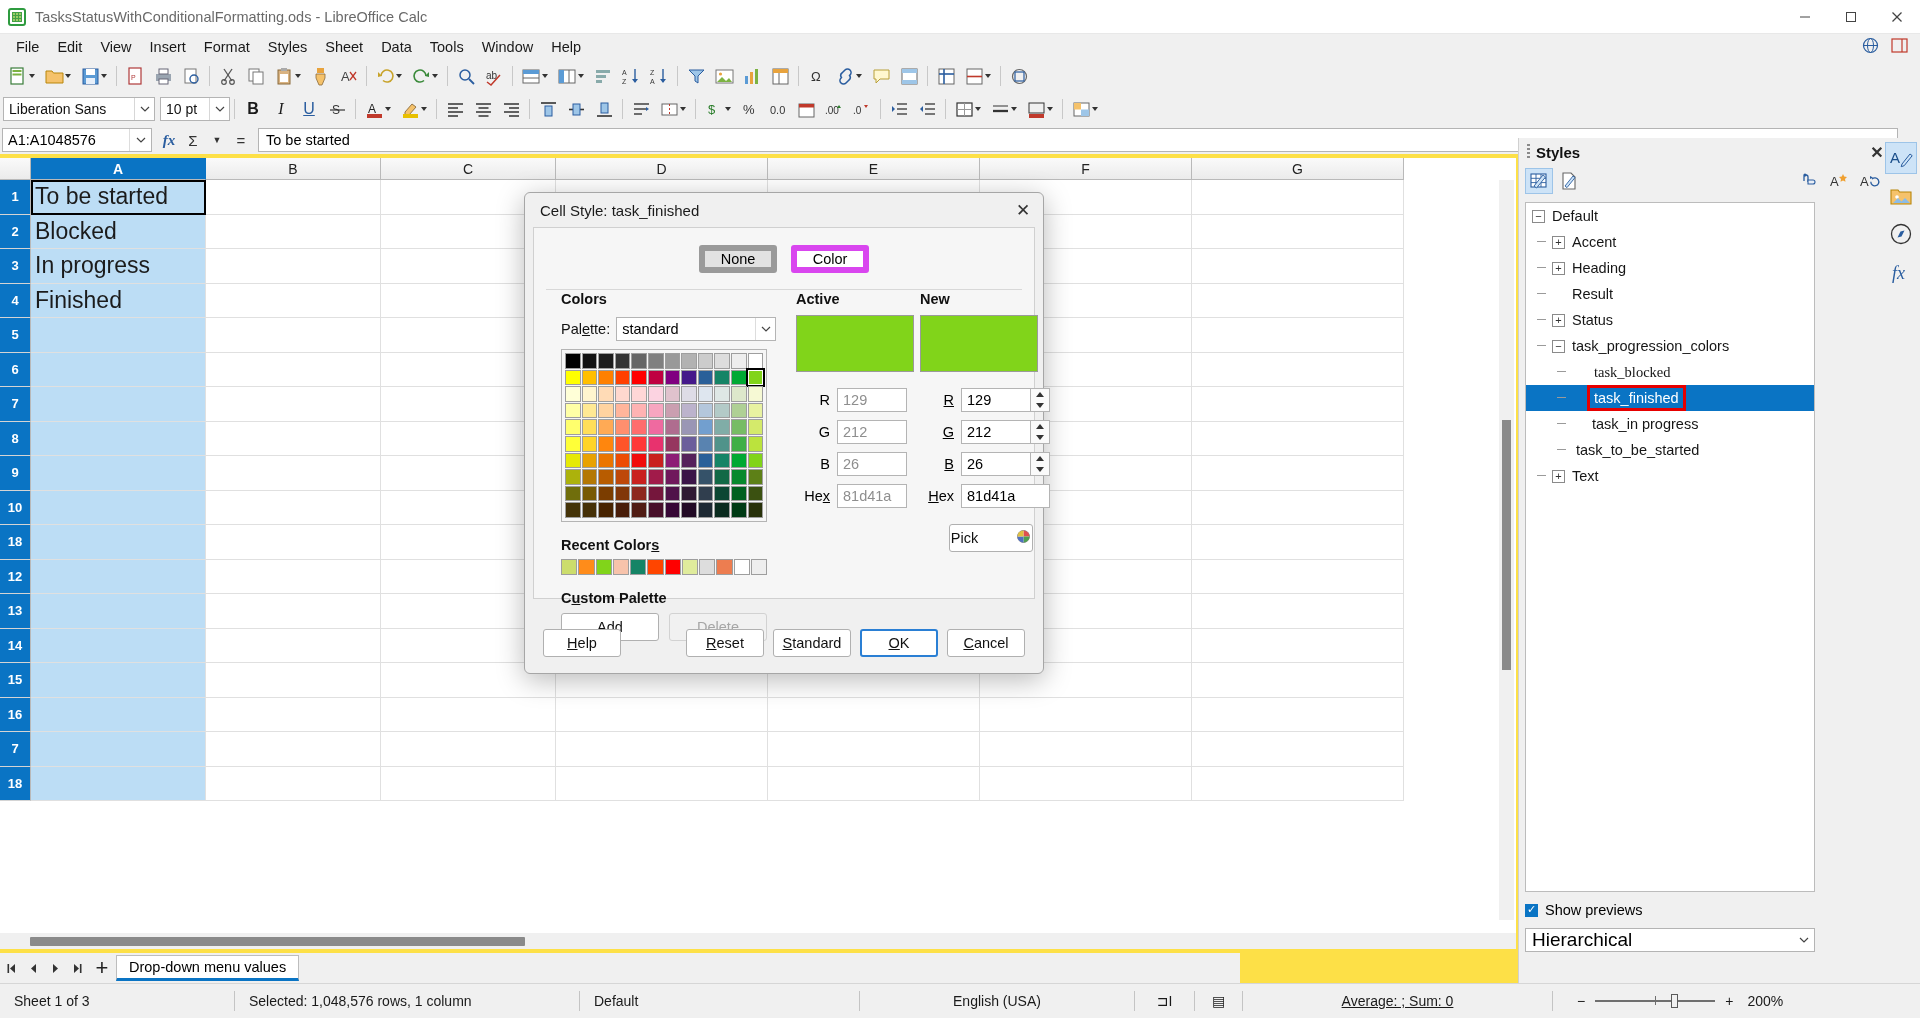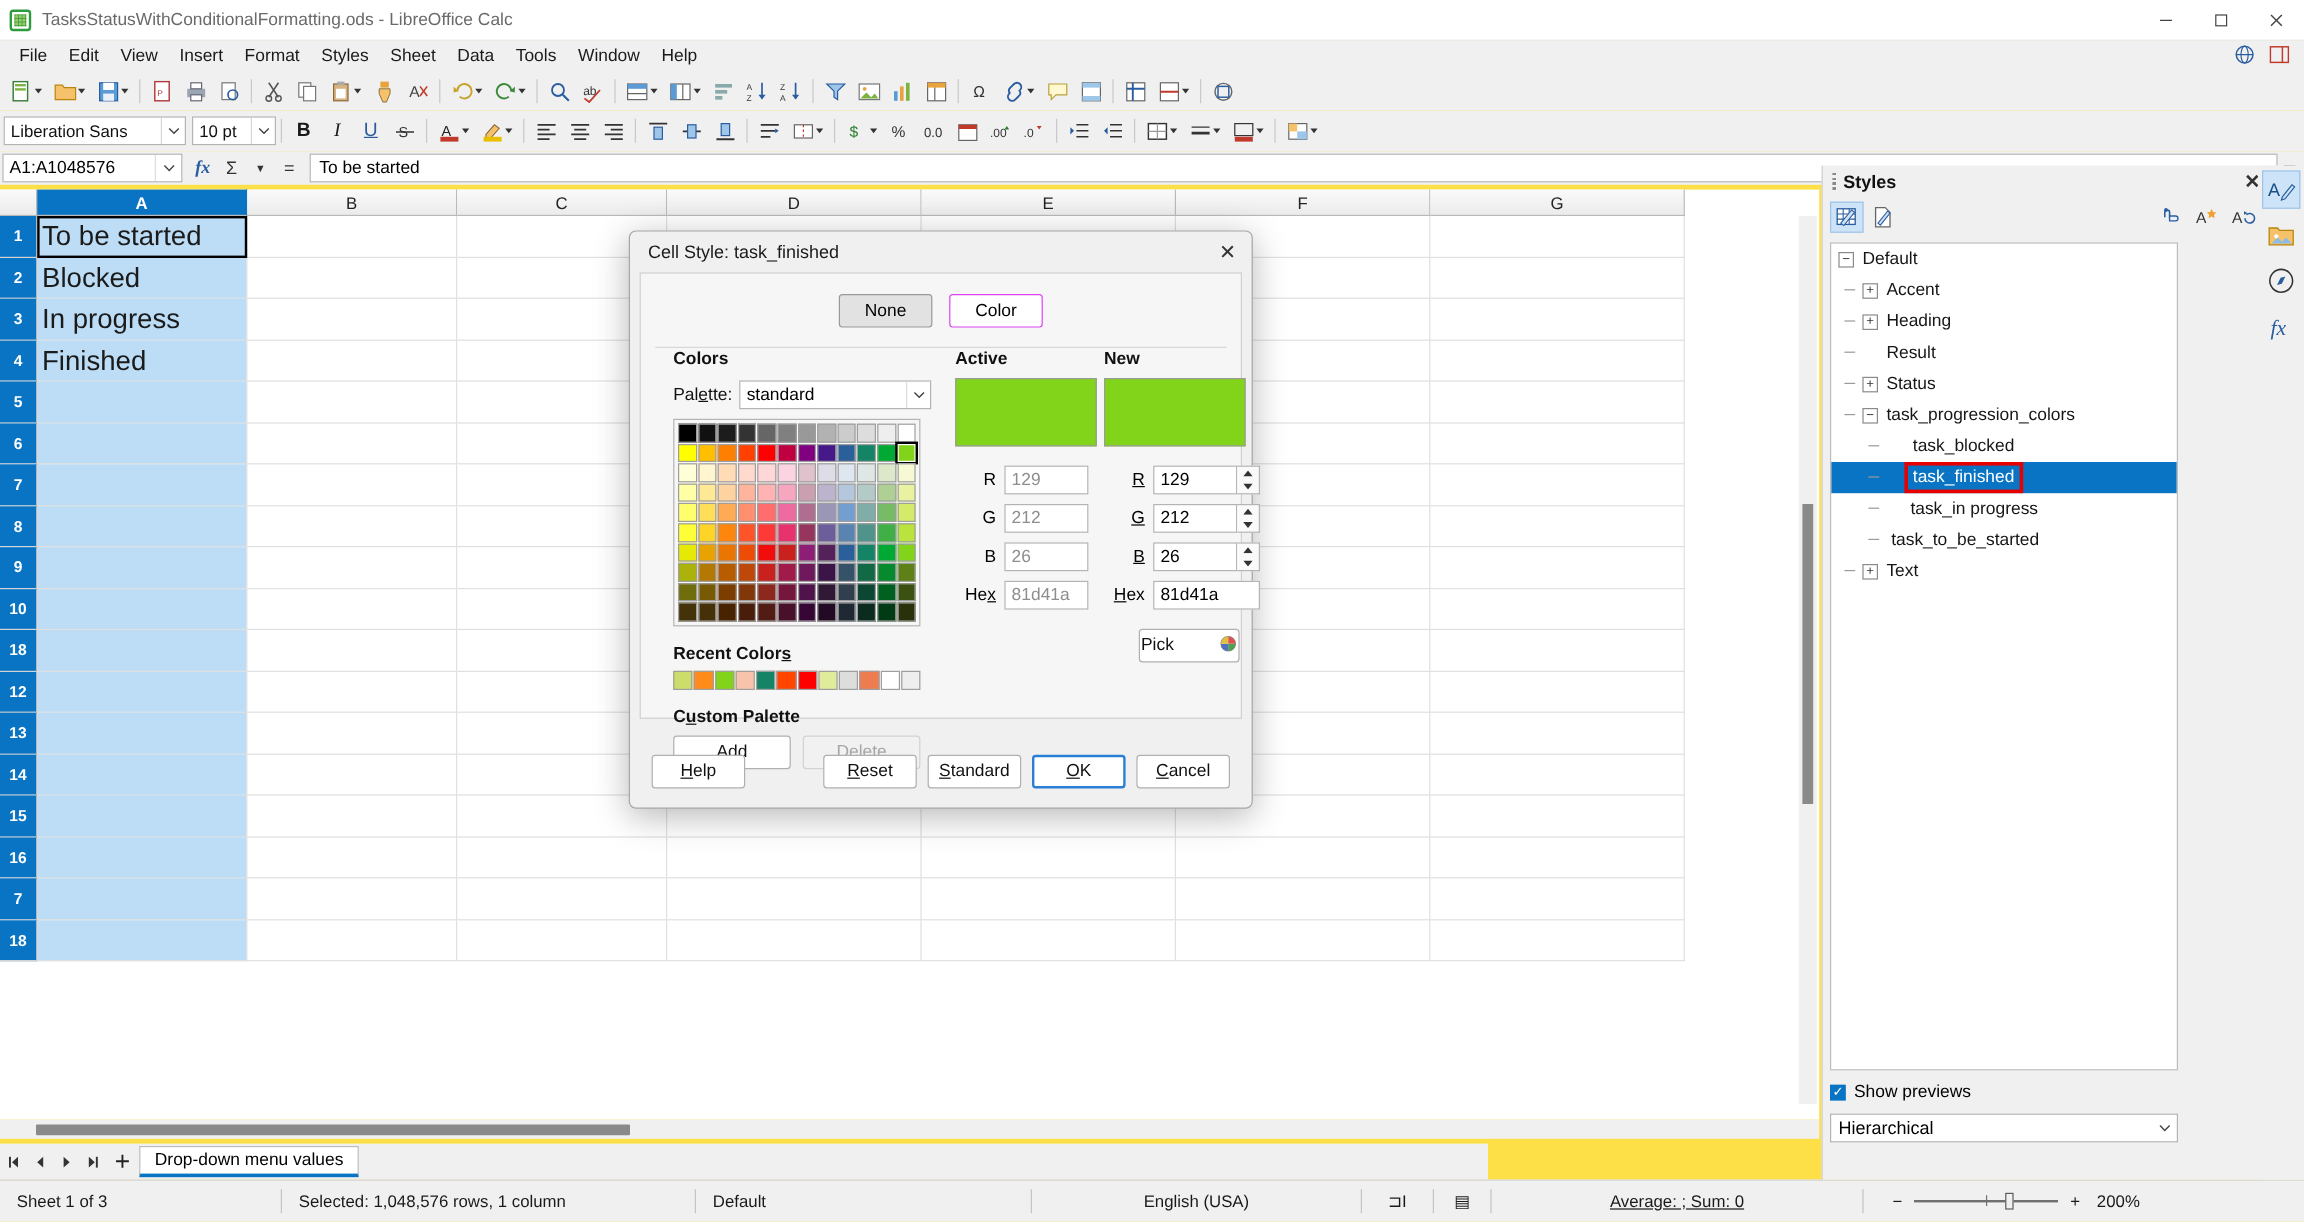--- a/index.html
+++ b/index.html
@@ -125,40 +125,40 @@
   .trow.sel { background: #0a74c4; color: #fff; }
   .texp { width: 13px; height: 13px; border: 1px solid #8a8a8a; background:#fff; color:#333; font-size:11px; line-height:11px; text-align:center; margin-right: 7px; flex: none;}
   .tspace { width: 13px; margin-right: 7px; flex:none;}
   .deckbar { position: absolute; right: 0; top: 0; width: 38px; height: 845px; background: #f0f0f0; display:flex; flex-direction: column; align-items:center; padding-top: 4px; gap: 6px;}
   .deckbtn { width: 32px; height: 32px; display:flex;align-items:center;justify-content:center;}
   .deckbtn.on { background: #cde3f7; border: 1px solid #9dc4e8; }
   .sb-bottom { position: absolute; left: 6px; top: 764px; width: 290px; }
   .chk { display: flex; align-items: center; font-size: 14.5px; }
   .chkbox { width: 13px; height: 13px; background: #0a74c4; border: 1px solid #0a74c4; margin-right: 7px; position: relative; }
   .chkbox::after { content:"✓"; color:#fff; font-size: 11px; position:absolute; left:1px; top:-2px;}
-  .sb-select { margin-top: 10px; width: 290px; height: 24px; background:#fff; border:1px solid #b4b4b4; display:flex; align-items:center; padding-left:6px; font-size:15px;}
+  .sb-select { margin-top: 10px; width: 290px; height: 24px; background:#fff; border:1px solid #b4b4b4; display:flex; align-items:center; padding-left:6px; font-size:19px;}
   .sb-select .arrow { margin-left:auto; width: 20px; display:flex;align-items:center;justify-content:center;}
   .vscroll { position: absolute; left: 1499px; top: 180px; width: 15px; height: 740px; background: #f0f0f0;}
   .vscroll .thumb { position: absolute; left: 3px; top: 240px; width: 9px; height: 250px; background: #8a8a8a;}
 
   
   .dialog {
     position: absolute; left: 524px; top: 192px; width: 520px; height: 482px;
     background: #f0f0f0; border: 1px solid #a6a6a6; border-radius: 6px;
     box-shadow: 0 6px 28px rgba(0,0,0,0.28);
   }
   .dlg-title { height: 34px; display: flex; align-items: center; padding-left: 15px; font-size: 15px; color: #1a1a1a; }
   .dlg-title .x { margin-left: auto; width: 40px; text-align: center; font-size: 17px; color: #333; }
   .dlg-tabs { display: flex; padding-left: 8px; height: 26px; align-items: flex-end; font-size: 14.5px;}
   .dtab { padding: 3px 5px; color: #111; border: 1px solid transparent; white-space: nowrap; }
   .dtab.active { background: #f0f0f0; }
   .dtab.hl { outline: 3px solid #e60000; outline-offset: -1px; position: relative; z-index: 2;}
   .dlg-page { margin: 0 8px; background: #f6f6f6; border: 1px solid #d0d0d0; height: 372px; position: relative;}
   .seg { display:flex; justify-content:center; gap: 14px; padding-top: 17px;}
-  .segbtn { width: 78px; height: 28px; background: #fff; border: 1px solid #d946ef; border-radius: 3px; display:flex;align-items:center;justify-content:center; font-size:14.5px;}
+  .segbtn { width: 78px; height: 28px; background: #fff; border: 6px solid #d946ef; border-radius: 3px; display:flex;align-items:center;justify-content:center; font-size:14.5px;}
   .segbtn.active { background: #e2e2e2; border-color: #9a9a9a;}
   .hr { height: 1px; background: #d8d8d8; margin: 16px 12px 0 12px;}
   .secttl { font-weight: bold; font-size: 14.5px; color:#111;}
   .fieldlbl { font-size: 14.5px; color: #111;}
   .palcombo { width: 186px; height: 24px; background:#fff; border:1px solid #b4b4b4; display:flex;align-items:center;padding-left:5px; font-size:14.5px;}
   .palcombo .arrow { margin-left:auto; width:20px; display:flex;align-items:center;justify-content:center; border-left:1px solid #ddd; height:100%;}
   .palette { width: 206px; background:#f6f6f6; border: 1px solid #b4b4b4; padding: 3px; display:grid; grid-template-columns: repeat(12, 1fr); gap: 1px;}
   .swatch { width: 100%; aspect-ratio: 1/1; border: 1px solid #9e9e9e; }
   .swatch.sel { outline: 2px solid #000; outline-offset: 0px; border-color:#fff; }
   .recent { width: 206px; display: grid; grid-template-columns: repeat(12, 1fr); gap: 1px;}
@@ -1014,21 +1014,21 @@
         <div class="trow" style="padding-left: 26px;">
           <span style="position: absolute; left: 11px; top: 12px; width: 9px; height: 1px; background: rgb(154, 154, 154);"></span>
           <span class="texp">+</span>
           <span>Status</span>
         </div>
         <div class="trow" style="padding-left: 26px;">
           <span style="position: absolute; left: 11px; top: 12px; width: 9px; height: 1px; background: rgb(154, 154, 154);"></span>
           <span class="texp">−</span>
           <span>task_progression_colors</span>
         </div>
-        <div class="trow" style="padding-left: 48px;">
+        <div class="trow" style="padding-left: 48px; font-family: Liberation Serif, serif;">
           <span style="position: absolute; left: 31px; top: 12px; width: 9px; height: 1px; background: rgb(154, 154, 154);"></span>
           <span class="tspace"></span>
           <span>task_blocked</span>
         </div>
         <div class="trow sel" style="padding-left: 46px;">
           <span style="position: absolute; left: 31px; top: 12px; width: 9px; height: 1px; background: rgb(154, 154, 154);"></span>
           <span class="tspace"></span>
           <span style="outline: rgb(230, 0, 0) solid 3px; outline-offset: 2px; padding: 0px 2px;">task_finished</span>
         </div>
         <div class="trow" style="padding-left: 46px;">

